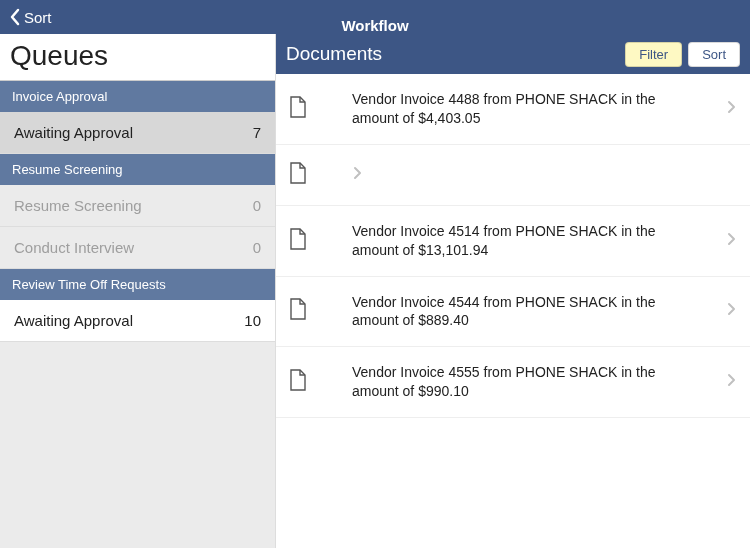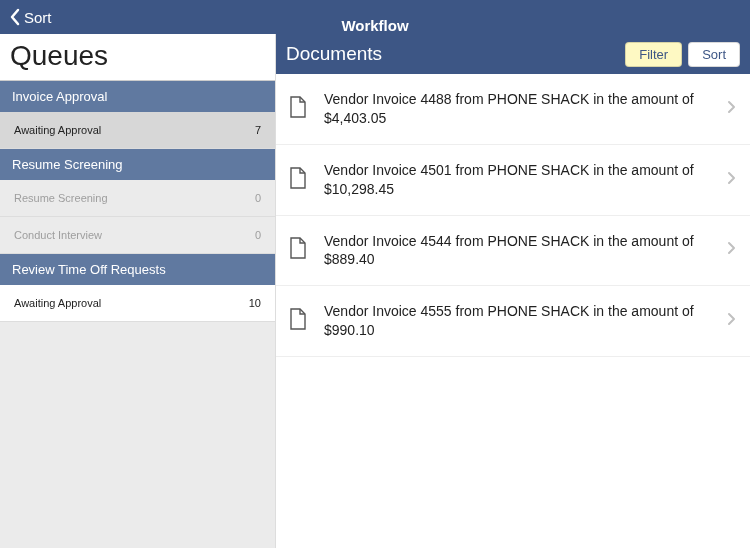--- a/index.html
+++ b/index.html
@@ -58,21 +58,21 @@
     background: #6079a0;
     color: #fff;
     font-size: 13px;
     padding: 8px 12px;
   }
   .queue-row {
     display: flex;
     justify-content: space-between;
     align-items: center;
     padding: 12px 14px;
-    font-size: 11px;
+    font-size: 15px;
     border-bottom: 1px solid #ddd;
     cursor: pointer;
   }
   .queue-row .label { color: #222; }
   .queue-row .count { color: #222; }
   .queue-row.selected {
     background: #d7d7d7;
   }
   .queue-row.muted .label,
   .queue-row.muted .count {
@@ -122,20 +122,21 @@
     flex: 1;
     overflow-y: auto;
   }
   .doc-row {
     display: flex;
     align-items: center;
     padding: 16px 12px 16px 8px;
     border-bottom: 1px solid #eee;
     cursor: pointer;
     min-height: 60px;
+    gap: 28px;
   }
   .doc-icon {
     flex: 0 0 24px;
     margin-right: 12px;
     margin-left: 4px;
   }
   .doc-title {
     flex: 1;
     font-size: 14px;
     color: #222;
@@ -203,21 +204,30 @@
           <div class="doc-title">Vendor Invoice 4488 from PHONE SHACK in the amount of $4,403.05</div>
           <div class="chevron"><svg width="10" height="14" viewBox="0 0 10 14">
               <polyline points="3,2 8,7 3,12" fill="none" stroke="#c0c0c0" stroke-width="2" stroke-linecap="round" stroke-linejoin="round"></polyline>
             </svg></div>
         </div>
         <div class="doc-row">
           <div class="doc-icon"><svg width="20" height="24" viewBox="0 0 20 24">
               <path d="M3 2 h9 l5 5 v15 h-14 z" fill="none" stroke="#555" stroke-width="1.4"></path>
               <path d="M12 2 v5 h5" fill="none" stroke="#555" stroke-width="1.4"></path>
             </svg></div>
-          <div class="doc-title">Vendor Invoice 4501 from PHONE SHACK in the amount of $10,298.45</div>
+          <div class="chevron"><svg width="10" height="14" viewBox="0 0 10 14">
+              <polyline points="3,2 8,7 3,12" fill="none" stroke="#c0c0c0" stroke-width="2" stroke-linecap="round" stroke-linejoin="round"></polyline>
+            </svg></div>
+        </div>
+        <div class="doc-row">
+          <div class="doc-icon"><svg width="20" height="24" viewBox="0 0 20 24">
+              <path d="M3 2 h9 l5 5 v15 h-14 z" fill="none" stroke="#555" stroke-width="1.4"></path>
+              <path d="M12 2 v5 h5" fill="none" stroke="#555" stroke-width="1.4"></path>
+            </svg></div>
+          <div class="doc-title">Vendor Invoice 4514 from PHONE SHACK in the amount of $13,101.94</div>
           <div class="chevron"><svg width="10" height="14" viewBox="0 0 10 14">
               <polyline points="3,2 8,7 3,12" fill="none" stroke="#c0c0c0" stroke-width="2" stroke-linecap="round" stroke-linejoin="round"></polyline>
             </svg></div>
         </div>
         <div class="doc-row">
           <div class="doc-icon"><svg width="20" height="24" viewBox="0 0 20 24">
               <path d="M3 2 h9 l5 5 v15 h-14 z" fill="none" stroke="#555" stroke-width="1.4"></path>
               <path d="M12 2 v5 h5" fill="none" stroke="#555" stroke-width="1.4"></path>
             </svg></div>
           <div class="doc-title">Vendor Invoice 4544 from PHONE SHACK in the amount of $889.40</div>

